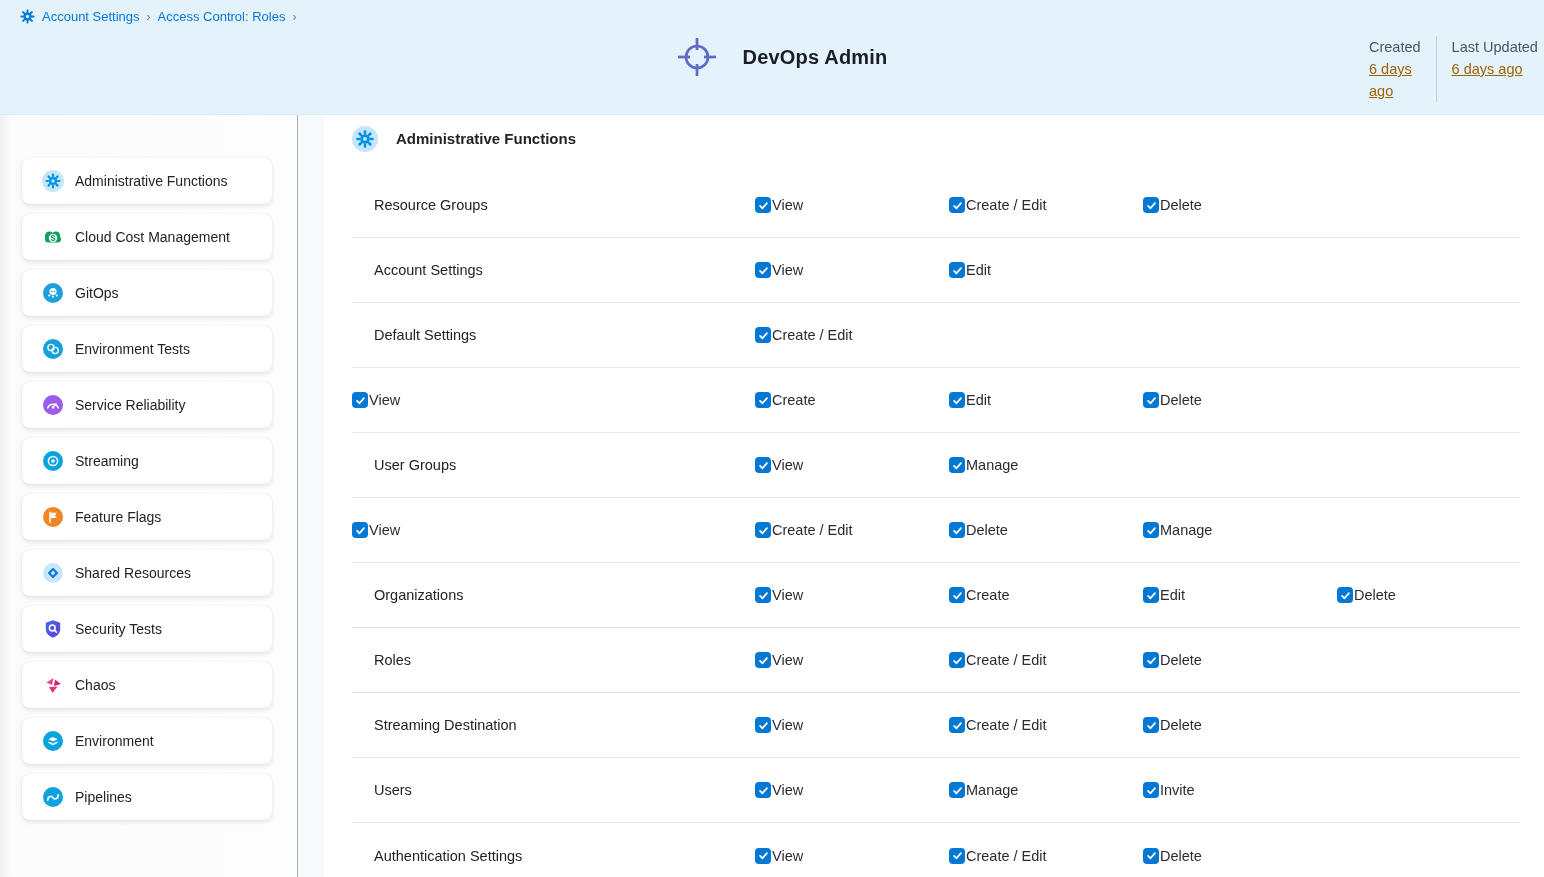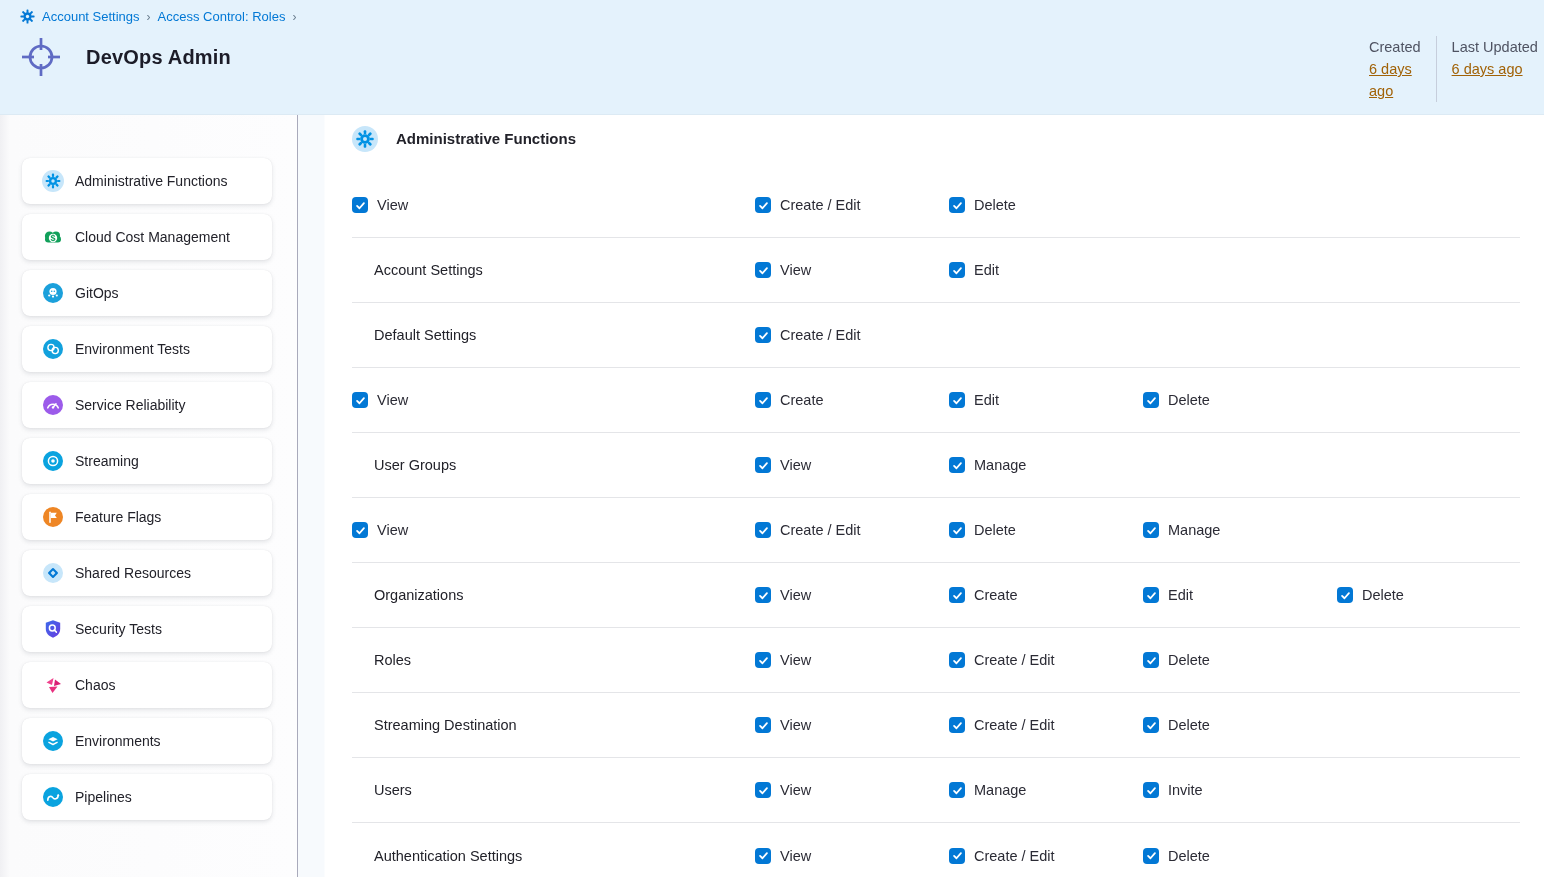--- a/index.html
+++ b/index.html
@@ -6,21 +6,21 @@
   html,body { width:1544px; height:877px; overflow:hidden; background:#fff;
     font-family:"Liberation Sans", sans-serif; color:#22222A; }
 
   
   .banner { position:relative; height:115px; background:var(--banner-bg,#E4F2FC);
     border-bottom:1px solid #DCEAF4; padding:9px 0 0 20px; }
   .breadcrumb { display:flex; align-items:center; gap:7px; font-size:13px; }
   .breadcrumb a { color:var(--accent,#0278D5); text-decoration:none; cursor:pointer; }
   .crumb-sep { color:#6B7E8F; font-size:12px; }
   .bc-gear { width:15px; height:15px; display:inline-flex; }
-  .title-row { display:flex; align-items:center; margin-top:10px; }
+  .title-row { display:flex; align-items:center; margin-top:10px;justify-content:center; }
   .title-icon { width:46px; height:46px; display:inline-flex; margin-left:-2px; }
   .page-title { font-size:20px; font-weight:600; color:#1C1C28; margin-left:22px; letter-spacing:.2px; }
 
   .meta { position:absolute; left:1369px; top:24px; display:flex; }
   .meta-col { padding-right:15px;margin-top:12px; }
   .meta-col + .meta-col { border-left:1px solid #C6CEDC; padding-left:15px; white-space:nowrap; }
   .meta-label { font-size:14.5px; color:#4F5362; line-height:22px; }
   .meta-value { font-size:14.5px; color:#a16207; line-height:22px;text-decoration:underline; }
 
   
@@ -39,21 +39,21 @@
   .section-header { display:flex; align-items:center; gap:18px; height:27px; }
   .section-icon { width:26px; height:26px; display:inline-flex; }
   .section-icon svg { width:26px; height:26px; }
   .section-title { font-size:15px; font-weight:700; color:#22222A; }
 
   .perm-table { margin-top:21px; width:1168px; }
   .perm-row { display:grid; grid-template-columns:403px 194px 194px 194px auto;
     align-items:center; height:65px; border-bottom:1px solid #E4E5E8; }
   .perm-row:last-child { border-bottom:none; }
   .perm-label { padding-left:22px; font-size:14.5px; color:#22222A; }
-  .perm-cell { display:flex; align-items:center; gap:9px; cursor:pointer; }
+  .perm-cell { display:flex; align-items:center; gap:1px; cursor:pointer; }
   .checkbox { width:16px; height:16px; border-radius:4px; background:var(--checkbox,#0278D5);
     display:inline-flex; align-items:center; justify-content:center; flex:0 0 16px; }
   .checkbox svg { width:11px; height:11px; }
   .perm-text { font-size:14.5px; color:#2B2B35; }
 </style>
 </head>
 <body>
 
 <div class="banner">
   <div class="breadcrumb">
@@ -228,21 +228,21 @@
         <span class="side-label">Chaos</span>
       </div>
       <div class="side-card">
         <span class="side-icon">
           <svg viewBox="0 0 22 22">
             <circle cx="11" cy="11" r="10" fill="#0AA3DF"></circle>
             <path d="M6.4 9.2 L11 6.9 L15.6 9.2 L11 11.5 Z" fill="#fff"></path>
             <path d="M6.4 12.2 L11 14.5 L15.6 12.2" fill="none" stroke="#fff" stroke-width="1.4" stroke-linejoin="round"></path>
           </svg>
         </span>
-        <span class="side-label">Environments</span>
+        <span class="side-label">Environment</span>
       </div>
       <div class="side-card">
         <span class="side-icon">
           <svg viewBox="0 0 22 22">
             <circle cx="11" cy="11" r="10" fill="#0AA3DF"></circle>
             <path d="M5.8 14.2 C5.8 9.8 9.6 9.6 10.8 11.6 C12 13.6 16 13.4 16.2 9.4" fill="none" stroke="#fff" stroke-width="1.6" stroke-linecap="round"></path>
             <path d="M14.6 9.6 L16.3 7.9 L17.6 10.1 Z" fill="#fff"></path>
           </svg>
         </span>
         <span class="side-label">Pipelines</span>
@@ -262,20 +262,21 @@
             <rect x="9.9" y="3.6" width="2.2" height="3.4" rx="0.8" fill="#0092E4" transform="rotate(270 11 11)"></rect>
             <rect x="9.9" y="3.6" width="2.2" height="3.4" rx="0.8" fill="#0092E4" transform="rotate(315 11 11)"></rect>
             <circle cx="11" cy="11" r="4.1" fill="#0092E4"></circle>
             <circle cx="11" cy="11" r="1.7" fill="#C7E6FA"></circle>
           </svg>
         </span>
       <span class="section-title">Administrative Functions</span>
     </div>
     <div class="perm-table" id="perm-table">
         <div class="perm-row">
+          <div class="perm-label">Resource Groups</div>
           <label class="perm-cell">
             <span class="checkbox">
               <svg viewBox="0 0 16 16" fill="none" stroke="#fff" stroke-width="2.6" stroke-linecap="round" stroke-linejoin="round">
                 <polyline points="3,8.5 6.5,12 13,4.5"></polyline>
               </svg>
             </span>
             <span class="perm-text">View</span>
           </label>
           <label class="perm-cell">
             <span class="checkbox">

